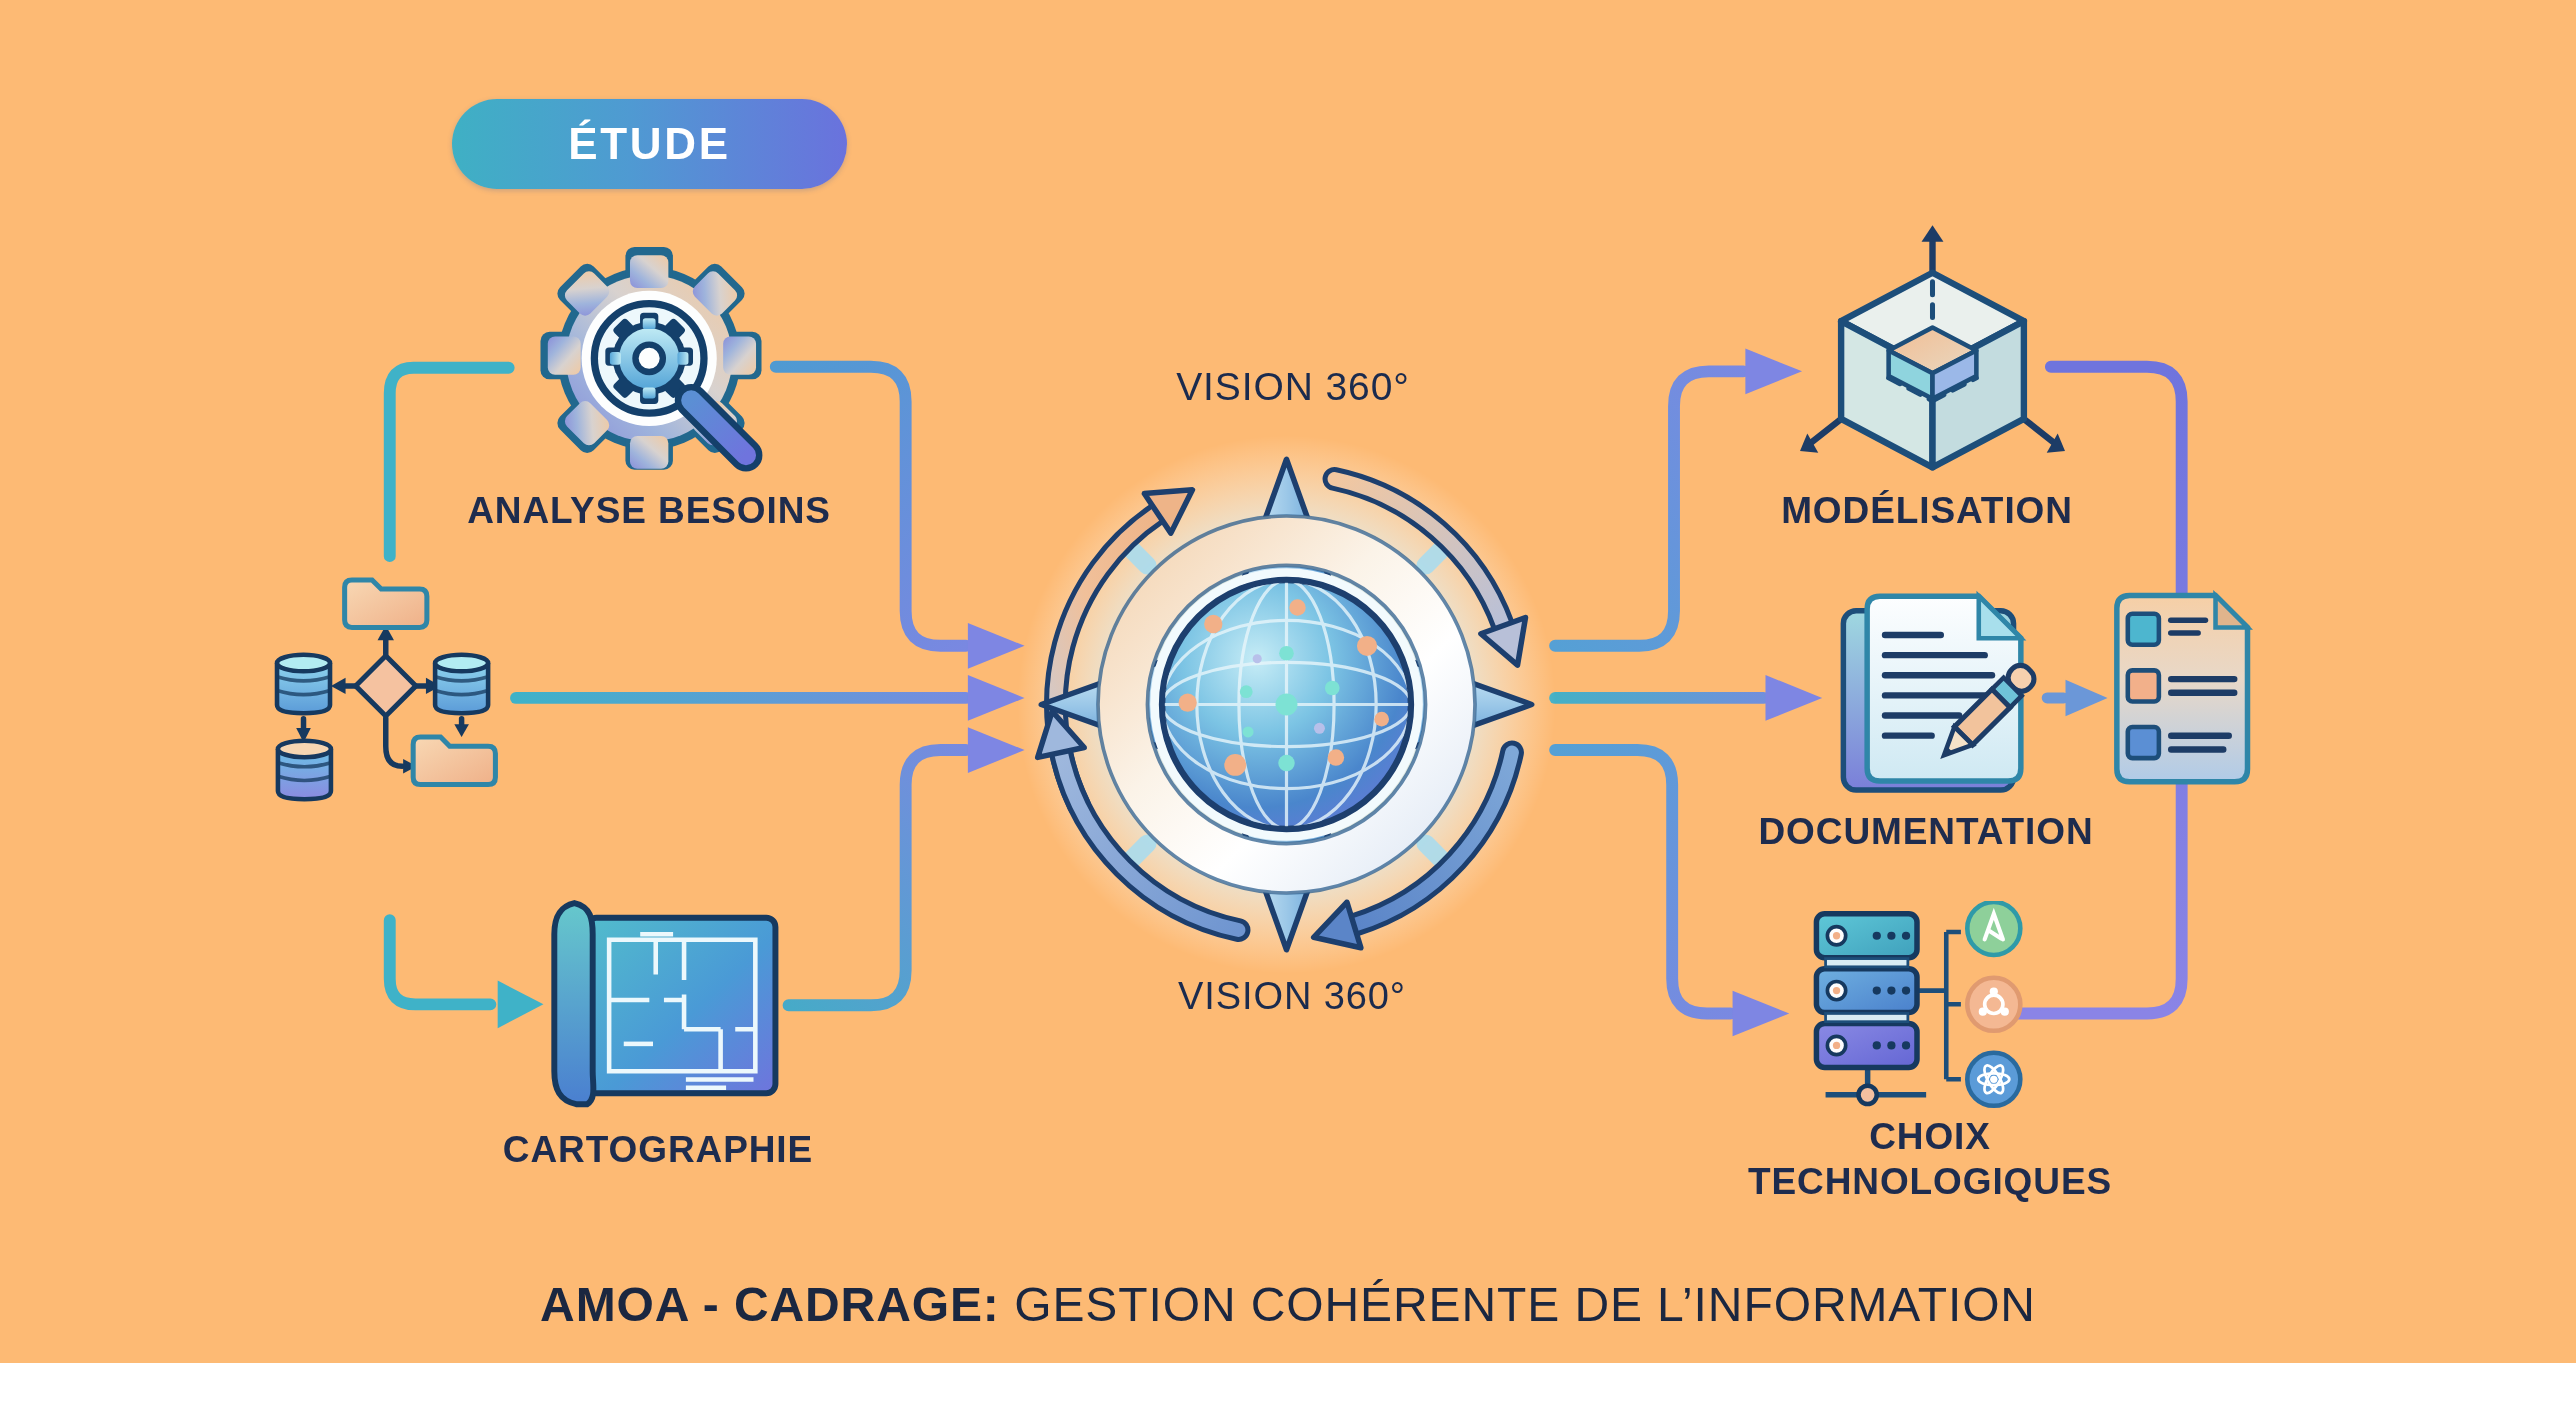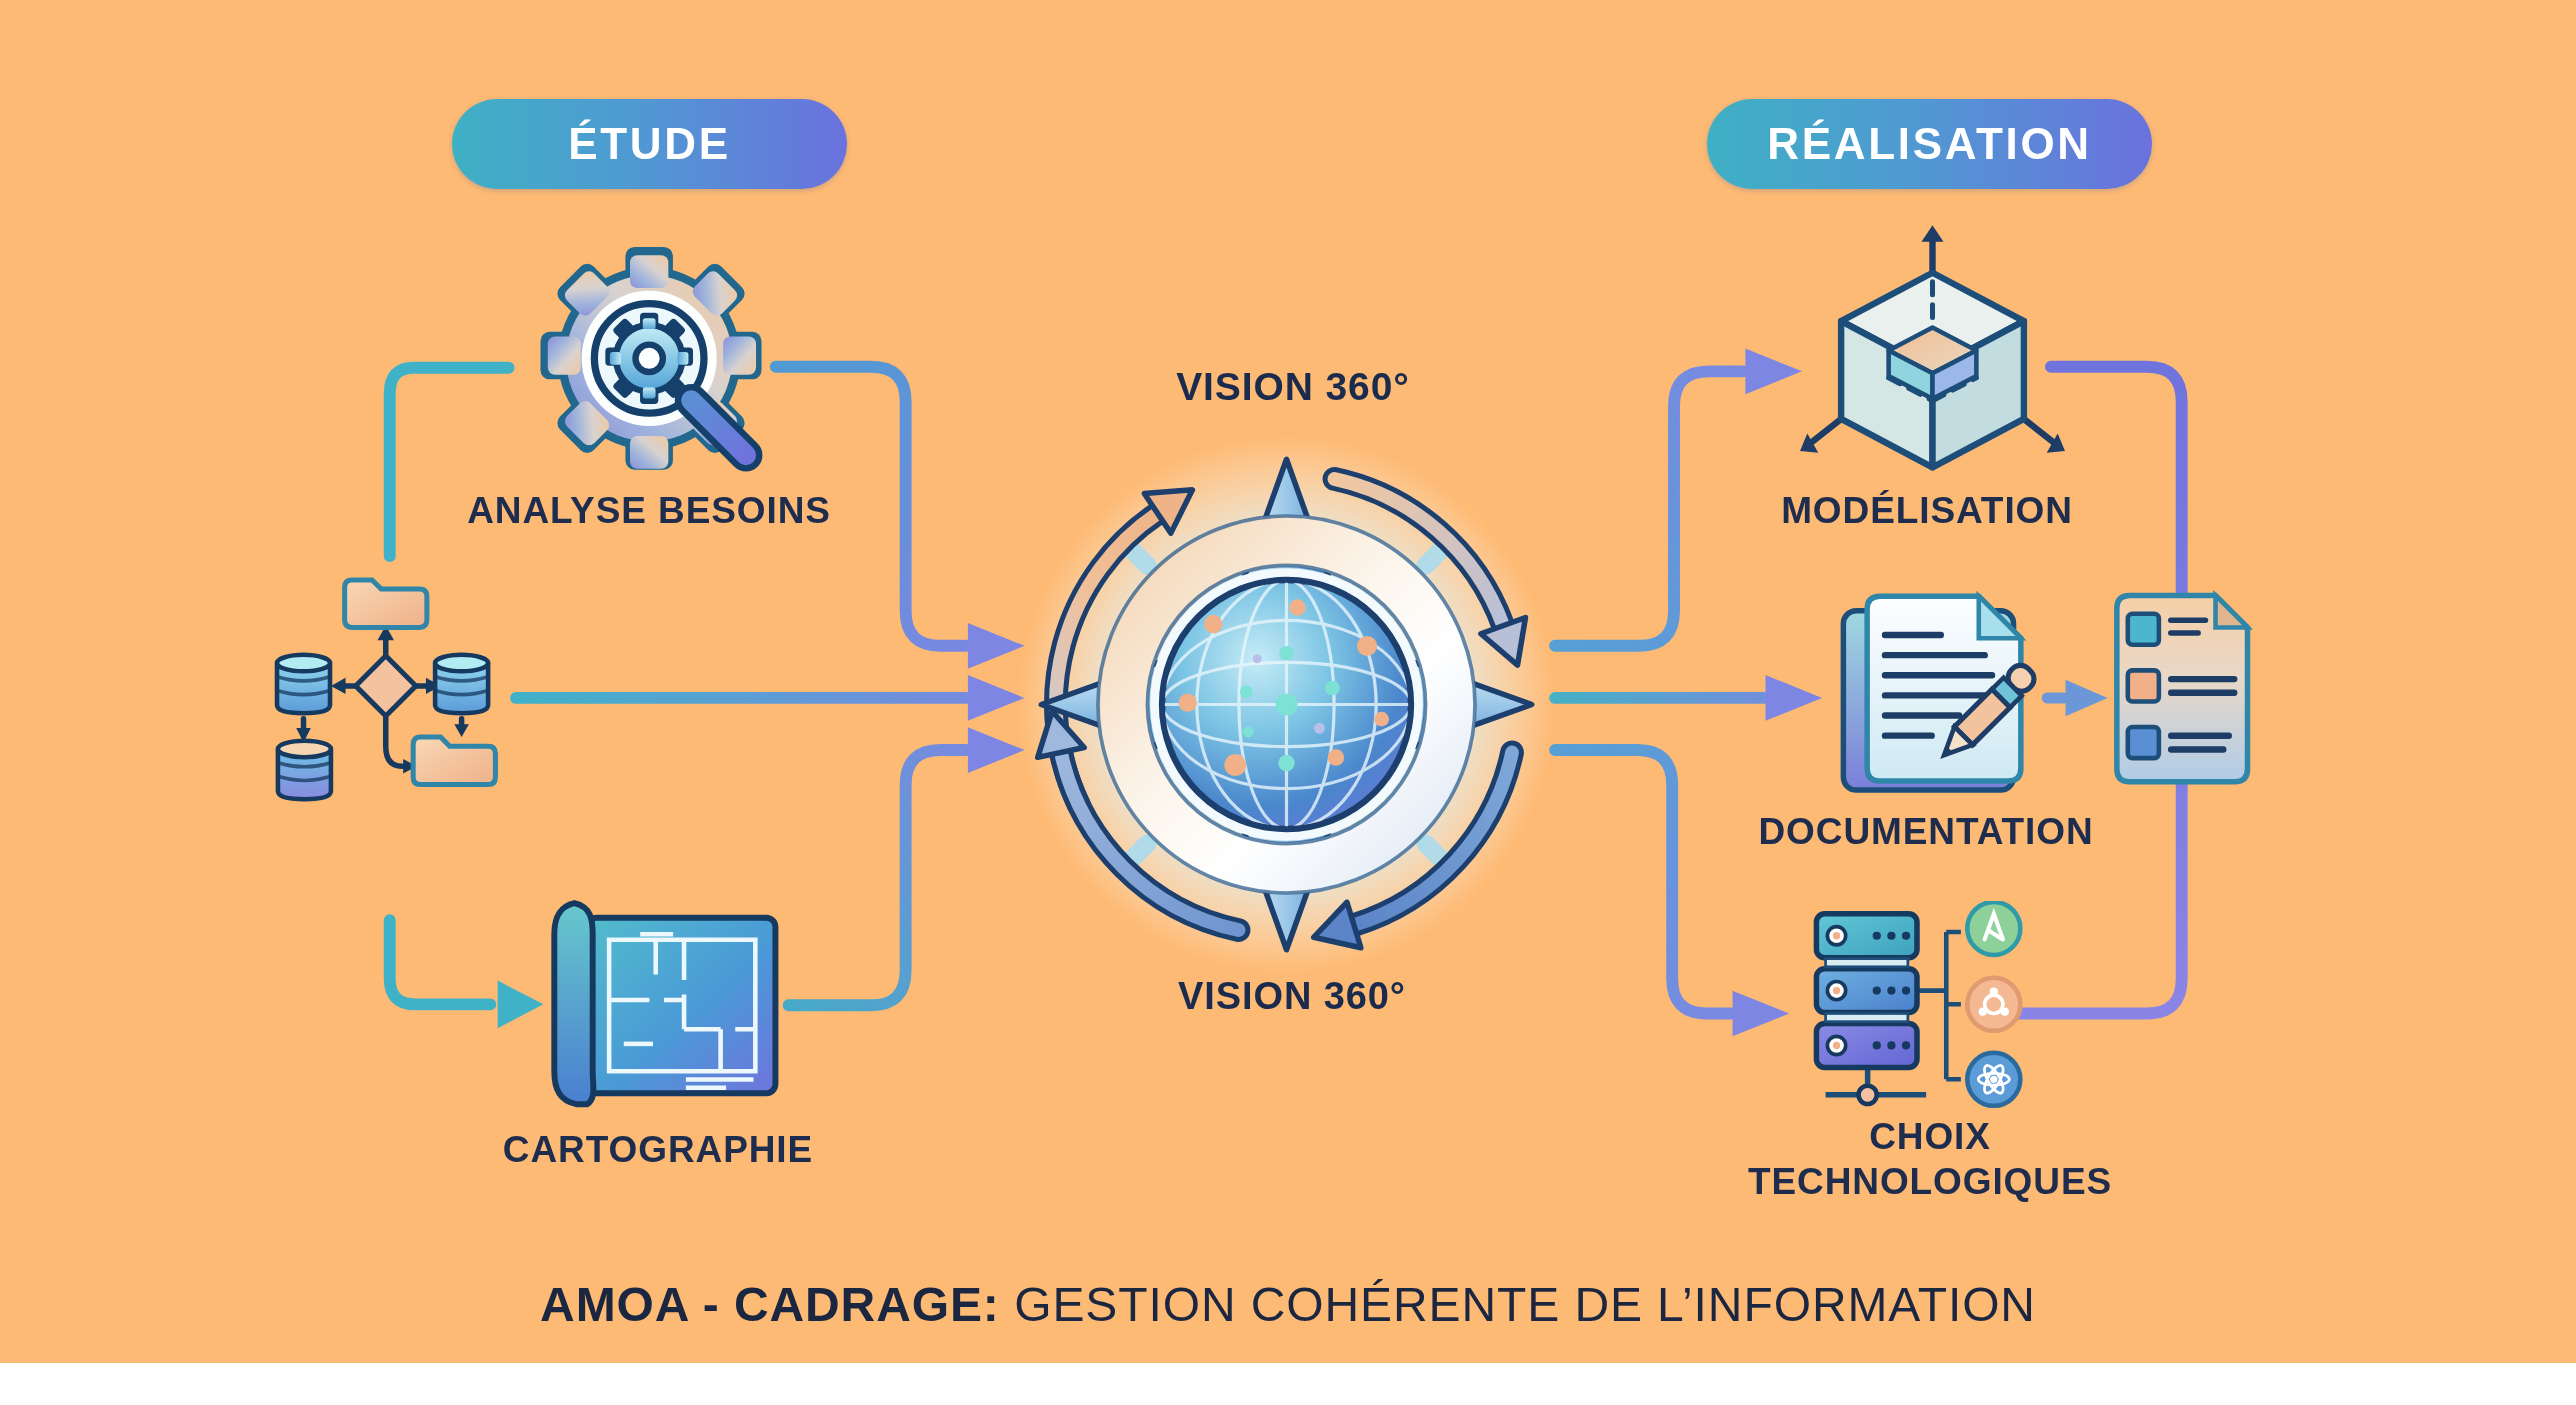--- a/index.html
+++ b/index.html
@@ -6,21 +6,21 @@
   .canvas{position:relative;width:2576px;height:1363px;background:#fdba74;overflow:hidden;
           font-family:"Liberation Sans", sans-serif;}
   .abs{position:absolute;}
   .pill{position:absolute;height:90px;border-radius:46px;display:flex;align-items:center;justify-content:center;
         color:#ffffff;font-weight:700;font-size:44px;letter-spacing:2.7px;
         background:linear-gradient(90deg,#3fb0c4 0%,#4f9ad2 45%,#6a72dd 100%);
         box-shadow:0 1.8px 5.5px rgba(60,90,160,.25);}
   .node-label{position:absolute;transform:translateX(-50%);text-align:center;
         color:#1e2c4e;font-weight:700;font-size:37px;letter-spacing:0.9px;line-height:45px;white-space:nowrap;}
   .vision-label{position:absolute;transform:translateX(-50%);text-align:left;color:#1b2b4e;
-        font-weight:700;font-size:39px;letter-spacing:0.9px;white-space:nowrap;}
+        font-weight:400;font-size:39px;letter-spacing:0.9px;white-space:nowrap;}
   .footer-title{position:absolute;left:1288px;top:1277px;transform:translateX(-50%);white-space:nowrap;
         color:#1b2740;font-size:48px;letter-spacing:0.9px;}
   .footer-title .b{font-weight:700;}
   .footer-title .r{font-weight:400;margin-left:.3em;}
   svg{display:block;}
 </style>
 </head>
 <body>
 
 <div class="canvas">
@@ -75,23 +75,20 @@
       <polygon points="1120,820 1058,795 1058,845" fill="#7e86e3"></polygon>
       <polygon points="1970,406 1908,381 1908,431" fill="#7e86e3"></polygon>
       <polygon points="1992,763 1930,738 1930,788" fill="#7e86e3"></polygon>
       <polygon points="1956,1108 1894,1083 1894,1133" fill="#7e86e3"></polygon>
       <polygon points="2304,763 2258,743 2258,783" fill="#6b97d8"></polygon>
     </g>
   </svg>
 
   <div class="pill" style="left:452px;top:99px;width:395px;">
     <span>ÉTUDE</span>
-  </div>
-  <div class="pill" style="left:1707px;top:99px;width:445px;">
-    <span>RÉALISATION</span>
   </div>
 
   <svg class="abs" style="left:512px;top:225px" width="278" height="274" viewBox="0 0 304 300">
     <defs>
       <linearGradient id="gearG" x1="1" y1="0" x2="0" y2="1">
         <stop offset="0" stop-color="#f0c9a2"></stop>
           <stop offset=".4" stop-color="#d8d2cf"></stop>
         <stop offset=".7" stop-color="#9fb4dc"></stop>
           <stop offset="1" stop-color="#8a8fd9"></stop>
         </linearGradient>

